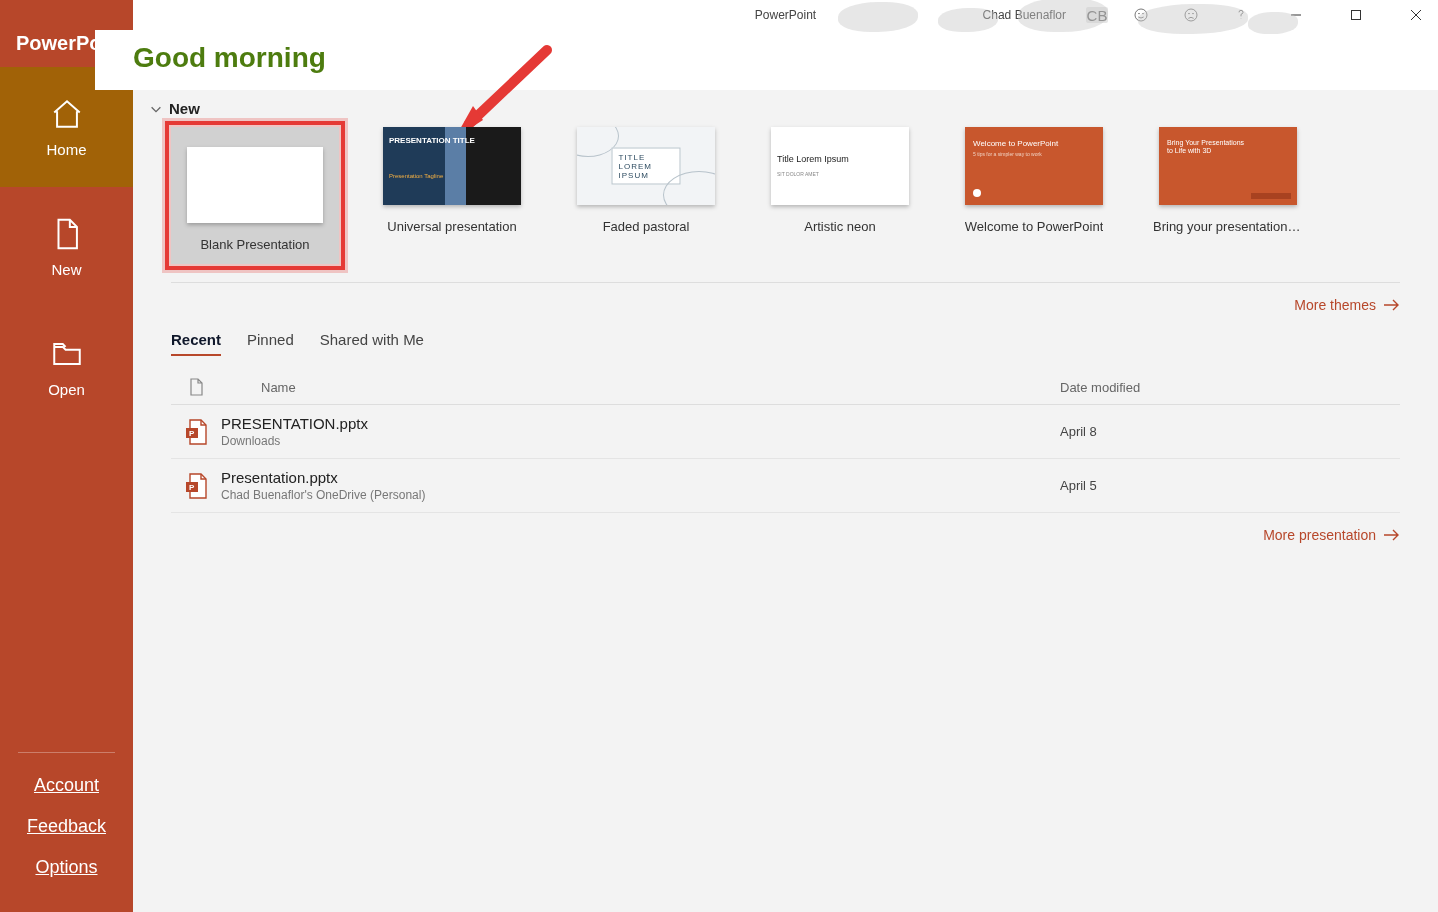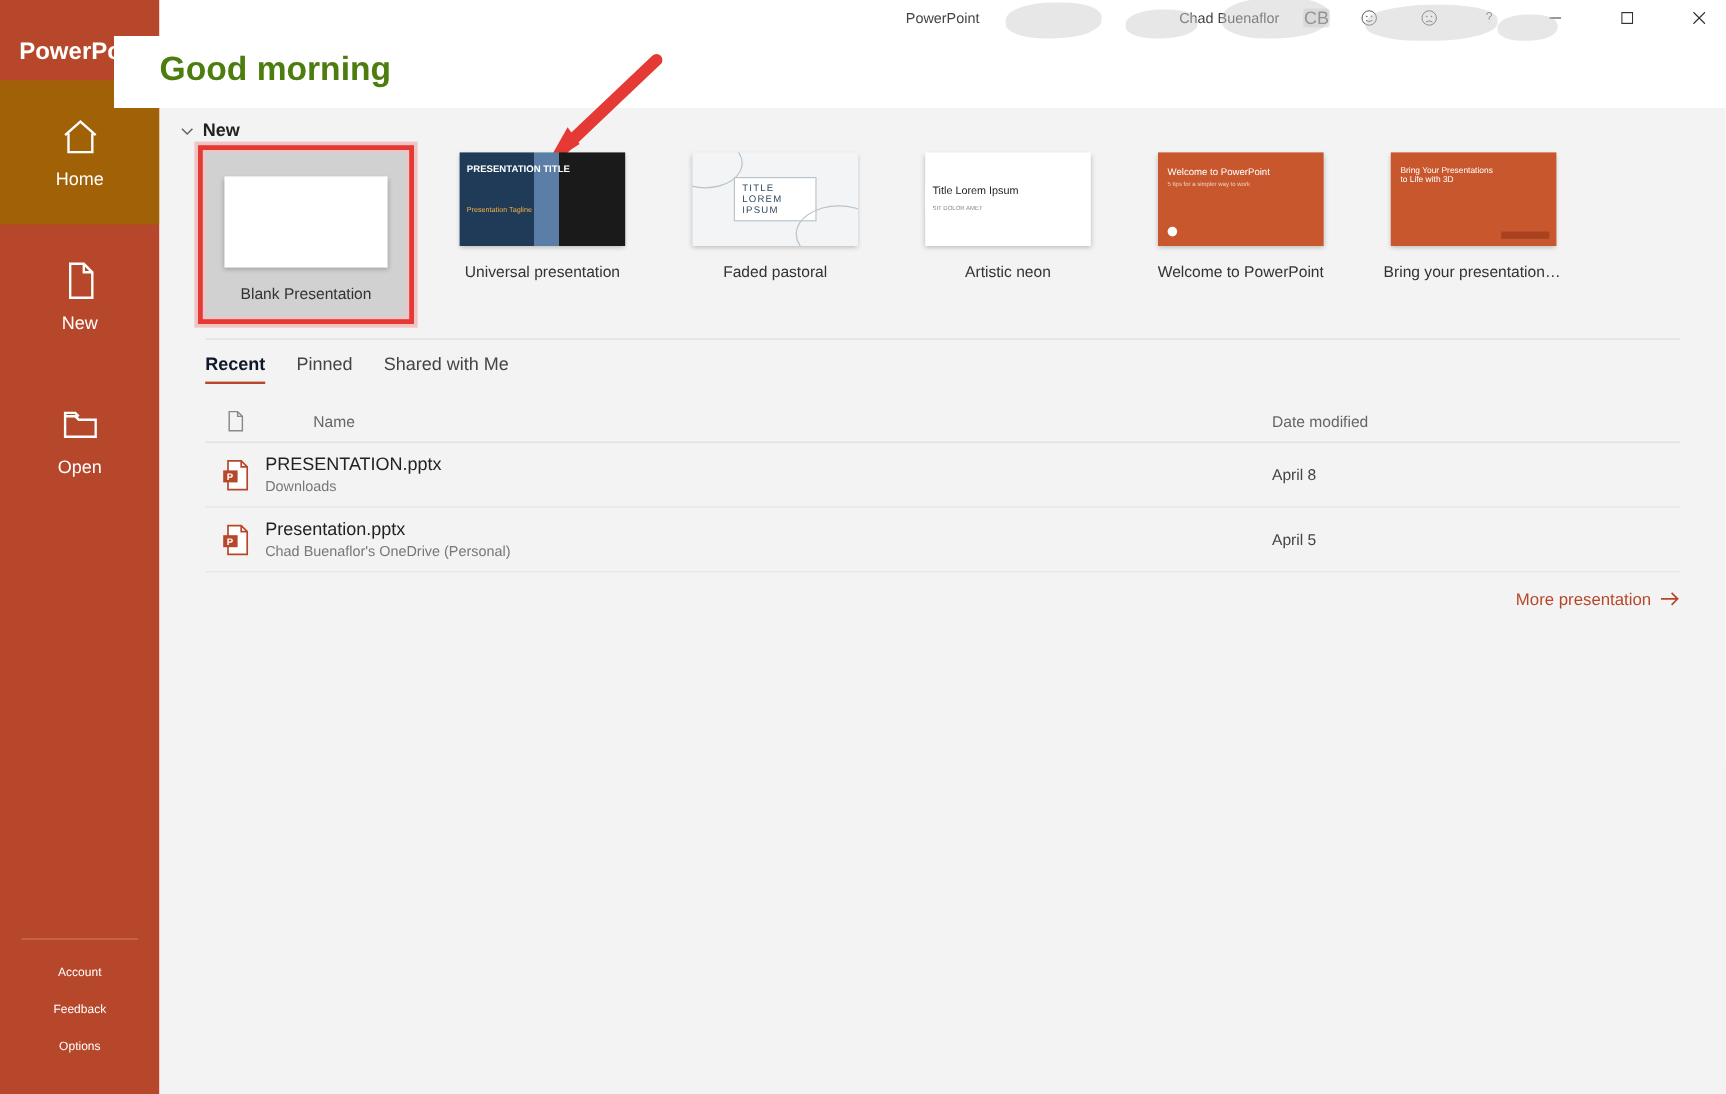--- a/index.html
+++ b/index.html
@@ -36,23 +36,24 @@
   .nav-item.active { background: #a16207; }
   .nav-item svg { width: 34px; height: 34px; fill: none; stroke: #fff; stroke-width: 1.4; margin-bottom: 10px; }
   .nav-spacer { flex: 1; }
   .nav-bottom {
     padding: 12px 0 24px 0;
     border-top: 1px solid rgba(255,255,255,0.3);
     margin: 0 18px;
   }
   .nav-bottom-item {
     text-align: center;
-    font-size: 10px;
+    font-size: 18px;
     padding: 10px 0;
     cursor: pointer;
+    text-decoration: underline;
   }
 
   
   .main {
     flex: 1;
     display: flex;
     flex-direction: column;
     background: #fff;
   }
 
@@ -395,20 +396,26 @@
 
           <div class="template">
             <div class="template-thumb thumb-3d">
               <div class="t1">Bring Your Presentations to Life with 3D</div>
               <div class="bar"></div>
             </div>
             <div class="template-label">Bring your presentations to l…</div>
           </div>
         </div>
 
+        <div class="more-themes">
+          <span>More themes</span>
+          <svg viewBox="0 0 16 12">
+              <path d="M0 6 H14 M9 1 L14 6 L9 11"></path>
+            </svg>
+        </div>
       </div>
 
       <div class="tabs">
         <div class="tab active">Recent</div>
         <div class="tab">Pinned</div>
         <div class="tab">Shared with Me</div>
       </div>
 
       <div class="file-header">
         <div class="icon-col">

